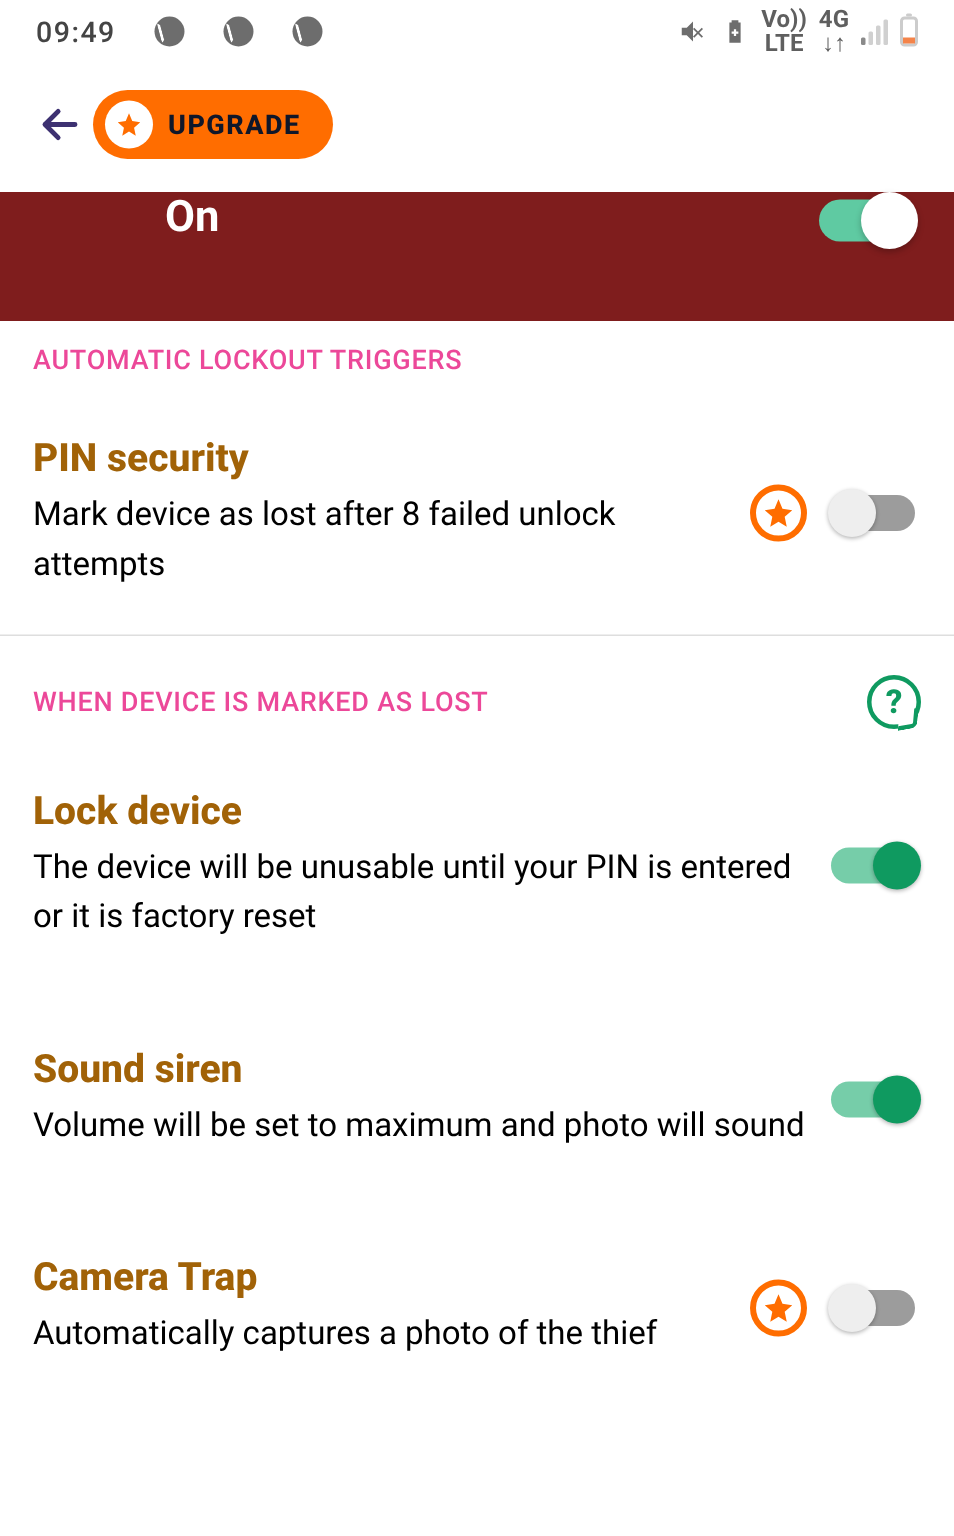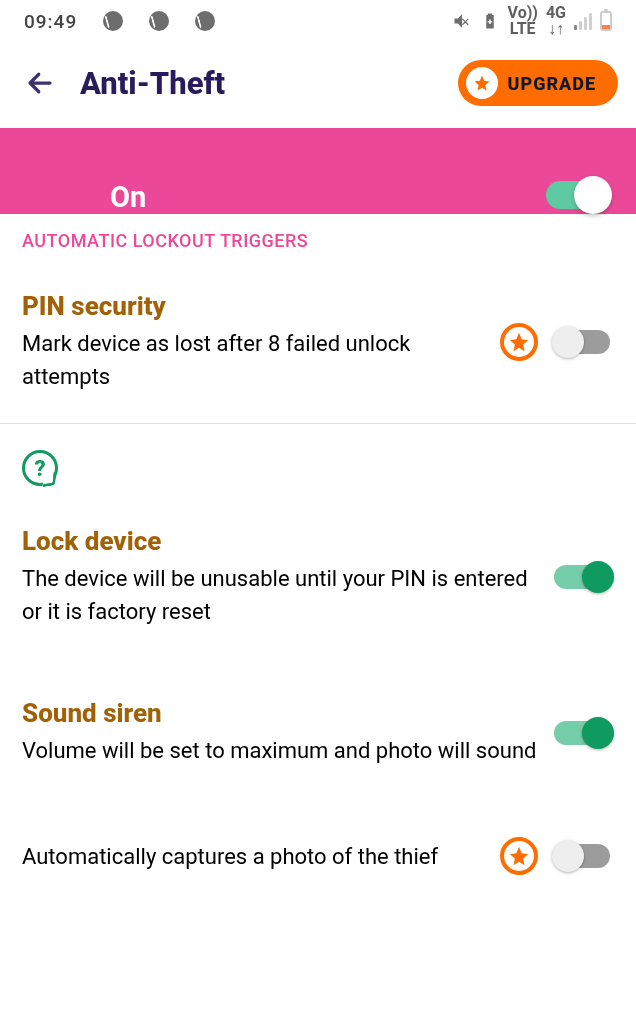--- a/index.html
+++ b/index.html
@@ -91,24 +91,24 @@
   }
   .upgrade-text {
     font-size: 18px;
     font-weight: 800;
     color: #0f172a;
     letter-spacing: 1px;
     text-align: right;
   }
 
   .main-toggle-bar {
-    background: #ec4899;
+    background: #7f1d1d;
     height: 86px;
     display: flex;
-    align-items: flex-end;
+    align-items: flex-start;
     padding: 0 24px 0 110px;
     color: #fff;
     justify-content: space-between;
   }
   .main-toggle-label {
     font-size: 29px;
     font-weight: 700;
   }
   .main-switch {
     width: 66px; height: 38px; position: relative;
@@ -249,21 +249,20 @@
     <span class="batt"></span>
   </div>
 </div>
 
 <div class="app-header">
   <div class="back-btn">
     <svg width="30" height="30" viewBox="0 0 24 24">
         <path fill="none" stroke="#3d3171" stroke-width="2.6" stroke-linecap="round" stroke-linejoin="round" d="M20 12H4m0 0l7-7m-7 7l7 7"></path>
       </svg>
   </div>
-  <div class="page-title">Anti-Theft</div>
   <div class="upgrade-btn">
     <span class="upgrade-star">
       <svg class="star-svg" viewBox="0 0 24 24">
           <path fill="#ff6d00" d="M12 2l2.9 6.9L22 10l-5.5 4.8L18 22l-6-3.7L6 22l1.5-7.2L2 10l7.1-1.1L12 2z"></path>
         </svg>
     </span>
     <span class="upgrade-text">UPGRADE</span>
   </div>
 </div>
 
@@ -289,20 +288,21 @@
   </div>
   <div class="row-switch off">
     <span class="row-switch-track"></span>
       <span class="row-switch-thumb"></span>
   </div>
 </div>
 
 <div class="divider"></div>
 
 <div class="section-header-row">
+  <div class="section-label">WHEN DEVICE IS MARKED AS LOST</div>
   <div class="help-btn">?</div>
 </div>
 
 <div class="setting-row">
   <div class="setting-body">
     <div class="setting-title">Lock device</div>
     <div class="setting-desc">The device will be unusable until your PIN is entered or it is factory reset</div>
   </div>
   <div class="row-switch on">
     <span class="row-switch-track"></span>
@@ -316,20 +316,21 @@
     <div class="setting-desc">Volume will be set to maximum and photo will sound</div>
   </div>
   <div class="row-switch on">
     <span class="row-switch-track"></span>
       <span class="row-switch-thumb"></span>
   </div>
 </div>
 
 <div class="setting-row">
   <div class="setting-body">
+    <div class="setting-title">Camera Trap</div>
     <div class="setting-desc">Automatically captures a photo of the thief</div>
   </div>
   <div class="premium-star">
     <svg class="star-svg-lg" viewBox="0 0 24 24">
         <path fill="#ff6d00" d="M12 2l2.9 6.9L22 10l-5.5 4.8L18 22l-6-3.7L6 22l1.5-7.2L2 10l7.1-1.1L12 2z"></path>
       </svg>
   </div>
   <div class="row-switch off">
     <span class="row-switch-track"></span>
       <span class="row-switch-thumb"></span>

